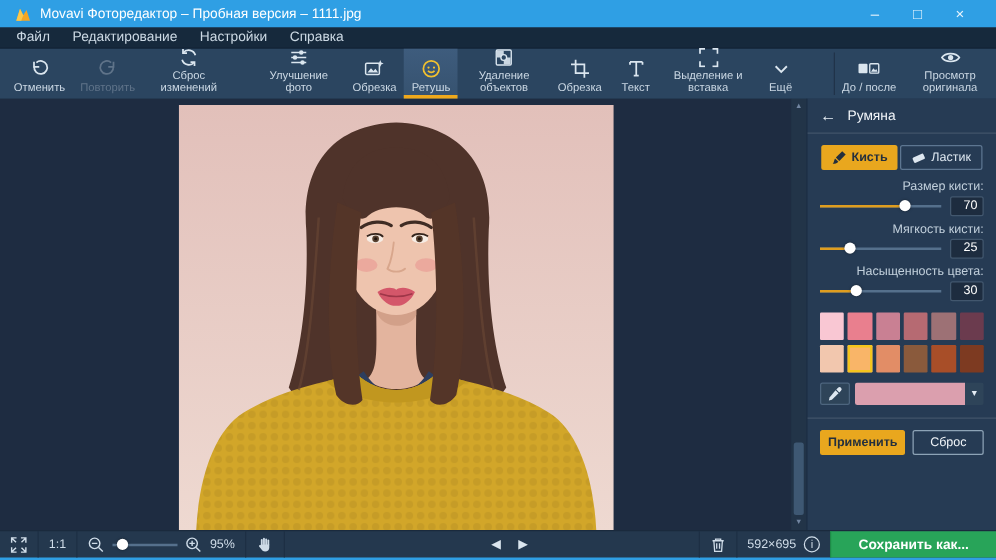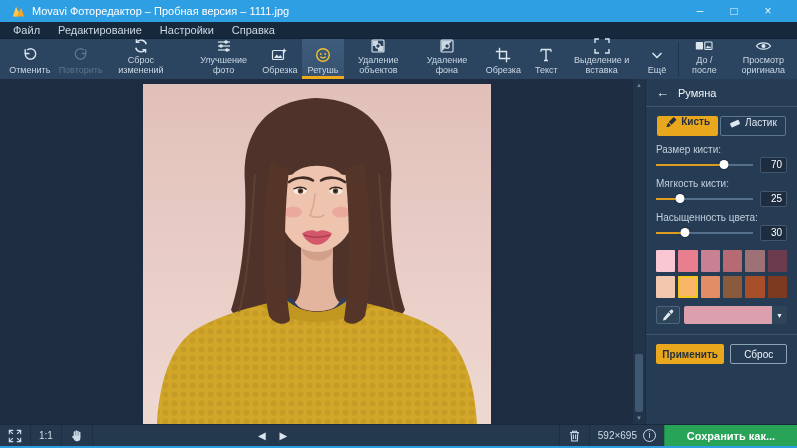--- a/index.html
+++ b/index.html
@@ -40,26 +40,26 @@
   .sb-arrow{position:absolute;left:0;right:0;text-align:center;font-size:6px;color:#7185a0;height:10px;line-height:10px;}
   .sb-arrow.up{top:1px;}.sb-arrow.down{bottom:1px;}
   .sb-thumb{position:absolute;left:2px;right:2px;bottom:12px;height:58px;background:#3e5873;border-radius:2px;}
   
   .panel{width:152px;background:#263b54;border-left:1px solid #1b2d41;padding:0 10px;flex:none;display:flex;flex-direction:column;}
   .panel-header{height:27px;display:flex;align-items:center;gap:9px;color:#fff;flex:none;}
   .back-arrow{font-size:13px;color:#e6eef5;line-height:1;}
   .panel-title{font-size:11px;color:#f2f6fa;}
   .p-divider{border-top:1px solid rgba(255,255,255,.13);margin:0 -10px;}
   .tabs{display:flex;gap:2px;margin:9px 0 1px;justify-content:center;}
-  .tab{height:20px;padding:0 8px;border-radius:2px;font-size:10px;display:flex;align-items:flex-start;gap:4px;}
+  .tab{height:20px;padding:0 8px;border-radius:2px;font-size:10px;display:flex;align-items:center;gap:4px;}
   .tab.active{background:#e9a71e;color:#242f3d;font-weight:bold;}
   .tab.active .tab-icon{color:#242f3d;}
   .tab.inactive{border:1px solid #5d7691;color:#dde7f0;}
   .tab-icon{display:flex;color:#dde7f0;}
-  .slider-block{margin-top:7px;}
+  .slider-block{margin-top:7px;text-align:right;}
   .s-label{color:#c2d0dc;font-size:10px;}
   .slider-row{display:flex;align-items:center;gap:7px;margin-top:3px;height:13px;}
   .sl{position:relative;flex:1;height:11px;}
   .sl-track{position:absolute;top:5px;left:0;right:0;height:1.5px;background:#55708c;}
   .sl-fill{position:absolute;top:5px;left:0;height:2px;background:#df9d1e;}
   .sl-thumb{position:absolute;top:1px;width:9px;height:9px;background:#fff;border-radius:50%;transform:translateX(-50%);box-shadow:0 0 2px rgba(0,0,0,.5);}
   .sl-value{width:27px;height:16px;background:#1d2c3f;border:1px solid #42576e;color:#fff;font-size:10px;
             display:flex;align-items:center;justify-content:flex-end;padding-right:4px;border-radius:2px;flex:none;}
   .palette-grid{margin-top:11px;display:grid;grid-template-columns:repeat(6,1fr);column-gap:3px;row-gap:4px;}
   .swatch{height:22px;border-radius:1px;}
@@ -192,30 +192,20 @@
             <rect x="2" y="2" width="12" height="12" rx="1"></rect>
             <rect x="2.6" y="2.6" width="5.4" height="5.4" fill="currentColor" stroke="none" opacity=".9"></rect>
             <rect x="8" y="8" width="5.4" height="5.4" fill="currentColor" stroke="none" opacity=".9"></rect>
             <circle cx="8" cy="8" r="2.3" fill="#2b4560"></circle>
           </svg>
       </span>
       <span class="tlabel">Удаление объектов</span>
     </div>
     <div class="tbtn">
       <span class="ticon">
-        <svg width="16" height="16" viewBox="0 0 16 16" stroke="currentColor" fill="none" stroke-width="1.1">
-            <rect x="2" y="2" width="12" height="12" rx="1"></rect>
-            <path d="M2.6 13.4 V2.6 H13.4z" fill="currentColor" stroke="none" opacity=".9"></path>
-            <circle cx="8" cy="8" r="2.3" fill="#2b4560"></circle>
-          </svg>
-      </span>
-      <span class="tlabel">Удаление фона</span>
-    </div>
-    <div class="tbtn">
-      <span class="ticon">
         <svg width="16" height="16" viewBox="0 0 16 16" stroke="currentColor" fill="none" stroke-width="1.4">
             <path d="M4.5 0.8 v10.7 h10.7"></path>
             <path d="M0.8 4.5 h10.7 v10.7"></path>
           </svg>
       </span>
       <span class="tlabel">Обрезка</span>
     </div>
     <div class="tbtn">
       <span class="ticon">
         <svg width="16" height="16" viewBox="0 0 16 16" stroke="currentColor" fill="none" stroke-width="1.4">
@@ -436,20 +426,41 @@
             <path d="M14.5 10 v4.5 H10 M14.5 14.5 l-4-4"></path>
             <path d="M1.5 10 v4.5 H6 M1.5 14.5 l4-4"></path>
           </svg>
       </span>
     </div>
     <div class="sb-sec">
       <span>1:1</span>
     </div>
     <div class="sb-sec">
       <span class="sb-icon">
+        <svg width="14" height="14" viewBox="0 0 16 16" stroke="currentColor" fill="none" stroke-width="1.3">
+            <circle cx="6.5" cy="6.5" r="4.8"></circle>
+            <path d="M10.2 10.2 L14 14"></path>
+            <path d="M4 6.5 h5"></path>
+          </svg>
+      </span>
+      <div class="zoom-slider">
+        <div class="zoom-track sl-track"></div>
+          <div class="zoom-thumb sl-thumb" style="left: 15%;"></div>
+      </div>
+      <span class="sb-icon">
+        <svg width="14" height="14" viewBox="0 0 16 16" stroke="currentColor" fill="none" stroke-width="1.3">
+            <circle cx="6.5" cy="6.5" r="4.8"></circle>
+            <path d="M10.2 10.2 L14 14"></path>
+            <path d="M4 6.5 h5 M6.5 4 v5"></path>
+          </svg>
+      </span>
+      <span>95%</span>
+    </div>
+    <div class="sb-sec">
+      <span class="sb-icon">
         <svg width="14" height="15" viewBox="0 0 16 16" fill="currentColor">
             <rect x="4.2" y="3" width="1.7" height="6" rx=".85"></rect>
             <rect x="6.2" y="2" width="1.7" height="7" rx=".85"></rect>
             <rect x="8.2" y="2.6" width="1.7" height="6.6" rx=".85"></rect>
             <rect x="10.2" y="3.6" width="1.7" height="5.6" rx=".85"></rect>
             <path d="M4.2 8 h7.7 v3 c0 2.2-1.5 3.5-3.8 3.5 -1.9 0-2.8-.8-3.6-2.3 L2.6 9.9 c-.5-.9.6-1.8 1.3-1.1z"></path>
           </svg>
       </span>
     </div>
     <div class="nav-arrows">

